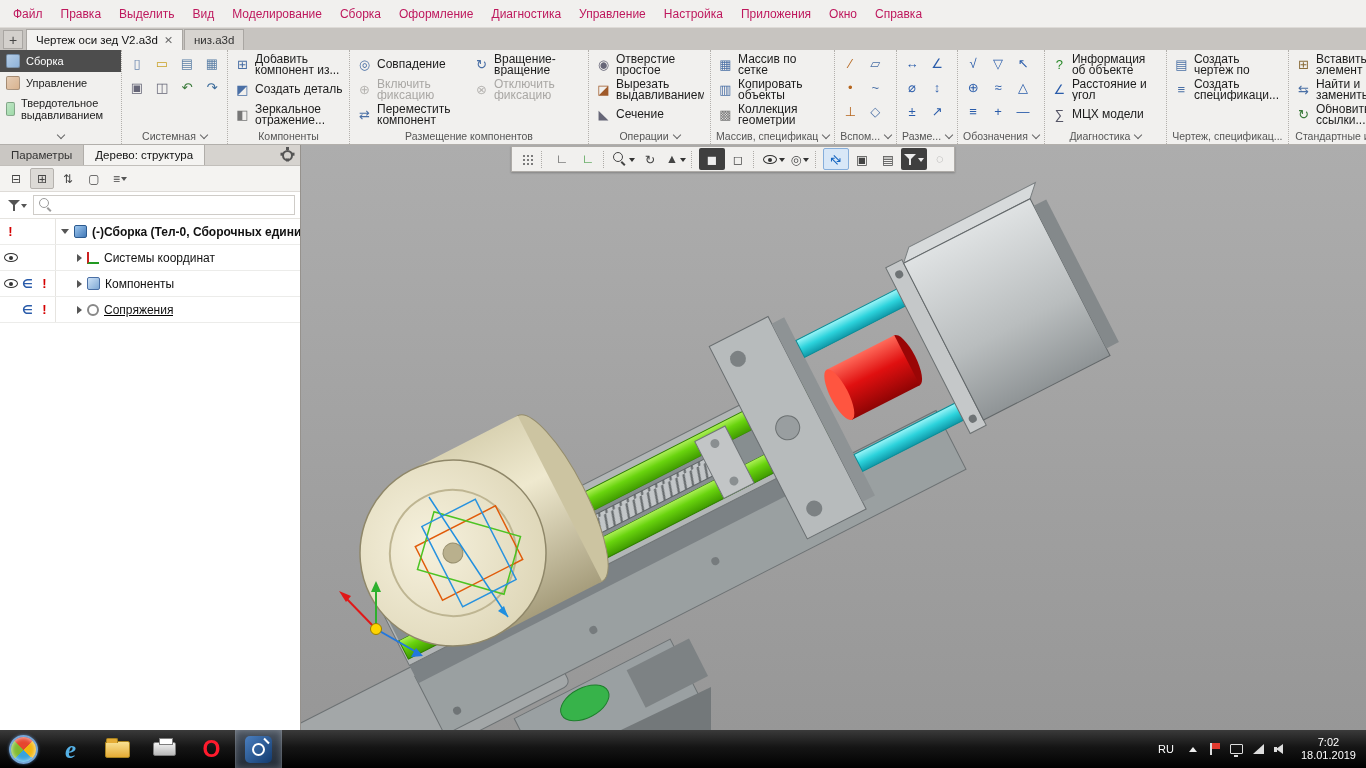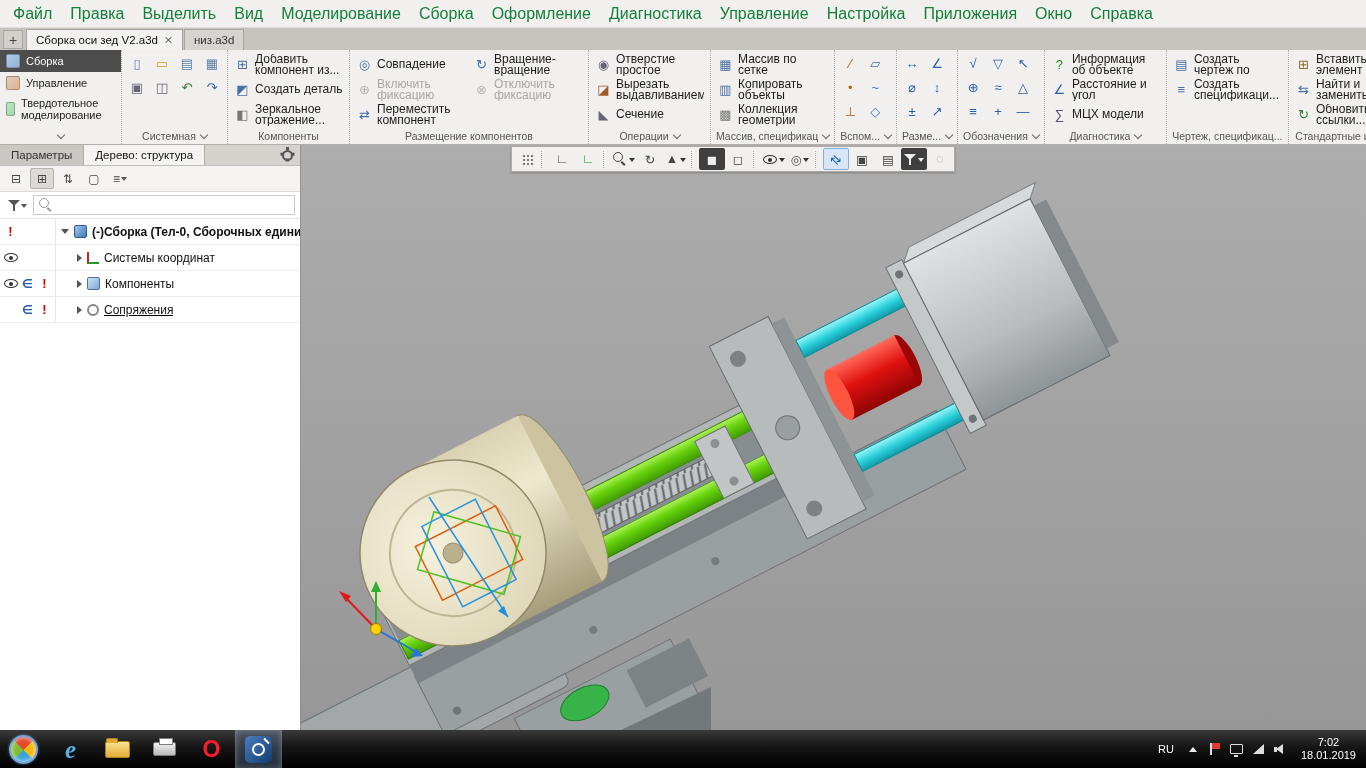--- a/index.html
+++ b/index.html
@@ -2,21 +2,21 @@
 <html><head>
 <meta charset="utf-8">
 <style>
   *{margin:0;padding:0;box-sizing:border-box;font-family:"Liberation Sans","DejaVu Sans",sans-serif}
   html,body{width:1366px;height:768px;overflow:hidden;background:#000}
   #app{width:1366px;height:768px;display:flex;flex-direction:column;background:#f0efed;position:relative}
 
   
   #menubar{height:28px;display:flex;align-items:center;background:#f1f0ee;border-bottom:1px solid #dedbd7;padding-left:4px;flex:none}
   #menus{display:flex}
-  .menu-item{padding:5px 9px;font-size:16px;color:#15803d;cursor:default;white-space:nowrap}
+  .menu-item{padding:5px 9px;font-size:12px;color:#be185d;cursor:default;white-space:nowrap}
   #menubar-right{margin-left:auto;display:flex;align-items:center;gap:7px;padding-right:2px}
   .searchbox{display:flex;align-items:center;gap:6px;background:#ecebe9;border:1px solid #d4d1cd;border-radius:10px;height:19px;width:200px;padding:0 9px}
   .searchbox input{border:none;background:transparent;outline:none;font-size:11px;width:100%;color:#555}
   .searchbox input::placeholder{color:#8f8d8a}
   .wbtn{width:29px;height:24px;display:flex;align-items:center;justify-content:center;cursor:default}
 
   
   .ci{display:inline-block;flex:none}
   .ic-winpanel{width:15px;height:12px;border:1px solid #555;position:relative}
   .ic-winpanel::after{content:"";position:absolute;right:0;top:0;width:4px;height:100%;background:#555}
@@ -162,21 +162,21 @@
         <span class="menu-item">Приложения</span>
         <span class="menu-item">Окно</span>
         <span class="menu-item">Справка</span>
       </nav>
   </header>
 
   <div id="tabbar">
     <span class="newtab">+</span>
     <div id="doc-tabs">
         <div class="doc-tab active">
-          <span class="tab-label">Сборка оси зед V2.a3d</span>
+          <span class="tab-label">Чертеж оси зед V2.a3d</span>
           <span class="ic-close small"></span>
         </div>
         <div class="doc-tab">
           <span class="tab-label">низ.a3d</span>
         </div>
       </div>
   </div>
 
   <div id="ribbon">
     <div id="mode-panel">
@@ -184,21 +184,21 @@
           <div class="mode-item active">
             <span class="mi" style="background: linear-gradient(135deg, rgba(255, 255, 255, 0.333), rgb(143, 179, 217)) rgb(143, 179, 217);"></span>
             <span class="lbl">Сборка</span>
           </div>
           <div class="mode-item">
             <span class="mi" style="background: linear-gradient(135deg, rgba(255, 255, 255, 0.333), rgb(217, 179, 143)) rgb(217, 179, 143);"></span>
             <span class="lbl">Управление</span>
           </div>
           <div class="mode-item">
             <span class="mi" style="background: linear-gradient(135deg, rgba(255, 255, 255, 0.333), rgb(159, 217, 168)) rgb(159, 217, 168);"></span>
-            <span class="lbl">Твердотельное моделирование</span>
+            <span class="lbl">Твердотельное выдавливанием</span>
           </div>
         </div>
       <div class="mode-caret">
           <span class="chev"></span>
         </div>
     </div>
     <div id="ribbon-groups">
         <div class="rgroup">
           <div class="rbody">
             <div class="rgrid" style="grid-template-columns: repeat(4, 24px);">

